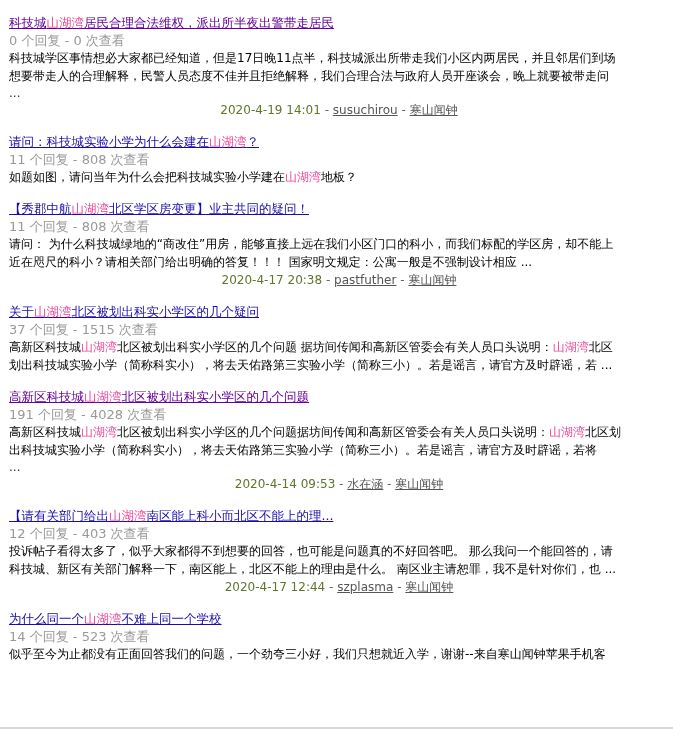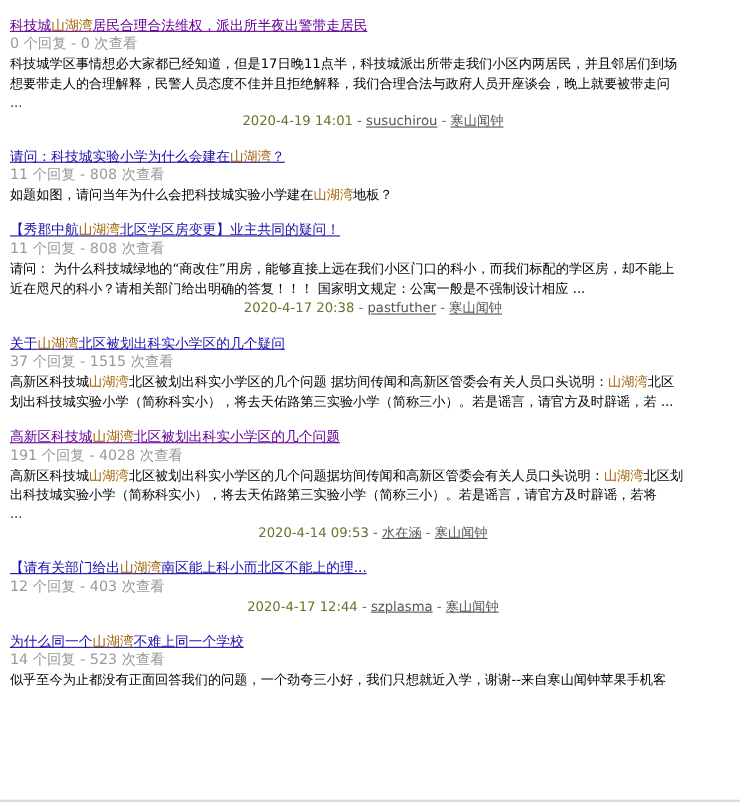--- a/index.html
+++ b/index.html
@@ -28,21 +28,21 @@
     .title {
       display: inline-block;
       font-size: 12.5px;
       line-height: 18px;
       text-decoration: underline;
       cursor: pointer;
       white-space: nowrap;
     }
     .title.unvisited { color: #1a0dab; }
     .title.visited { color: #660099; }
-    .hl { color: #a16207; margin-top: 35px; }
+    .hl { color: #ec4899; margin-top: 35px; }
     .meta {
       color: #999999;
       font-size: 13px;
       line-height: 17px;
     }
     .snippet {
       font-size: 12px;
       line-height: 18px;
       color: #000000;
       width: 612px;
@@ -110,20 +110,21 @@
     <a class="title visited"><span>高新区科技城</span><span class="hl">山湖湾</span><span>北区被划出科实小学区的几个问题</span></a>
     <div class="meta"><span>191 个回复</span><span> - </span><span>4028 次查看</span></div>
     <div class="snippet"><span>高新区科技城</span><span class="hl">山湖湾</span><span>北区被划出科实小学区的几个问题据坊间传闻和高新区管委会有关人员口头说明：</span><span class="hl">山湖湾</span><span>北区划出科技城实验小学（简称科实小），将去天佑路第三实验小学（简称三小）。若是谣言，请官方及时辟谣，若将</span></div>
     <div class="ellipsis-line">...</div>
     <div class="footer"><span class="date">2020-4-14 09:53</span><span class="sep"> - </span><a class="author">水在涵</a><span class="sep"> - </span><a class="forum">寒山闻钟</a></div>
   </div>
 
   <div class="item">
     <a class="title unvisited"><span>【请有关部门给出</span><span class="hl">山湖湾</span><span>南区能上科小而北区不能上的理...</span></a>
     <div class="meta"><span>12 个回复</span><span> - </span><span>403 次查看</span></div>
+    <div class="snippet">投诉帖子看得太多了，似乎大家都得不到想要的回答，也可能是问题真的不好回答吧。 那么我问一个能回答的，请科技城、新区有关部门解释一下，南区能上，北区不能上的理由是什么。 南区业主请恕罪，我不是针对你们，也 ...</div>
     <div class="footer"><span class="date">2020-4-17 12:44</span><span class="sep"> - </span><a class="author">szplasma</a><span class="sep"> - </span><a class="forum">寒山闻钟</a></div>
   </div>
 
   <div class="item">
     <a class="title unvisited"><span>为什么同一个</span><span class="hl">山湖湾</span><span>不难上同一个学校</span></a>
     <div class="meta"><span>14 个回复</span><span> - </span><span>523 次查看</span></div>
     <div class="snippet" style="white-space:nowrap;width:auto;">似乎至今为止都没有正面回答我们的问题，一个劲夸三小好，我们只想就近入学，谢谢--来自寒山闻钟苹果手机客</div>
   </div>
 
 </div>

